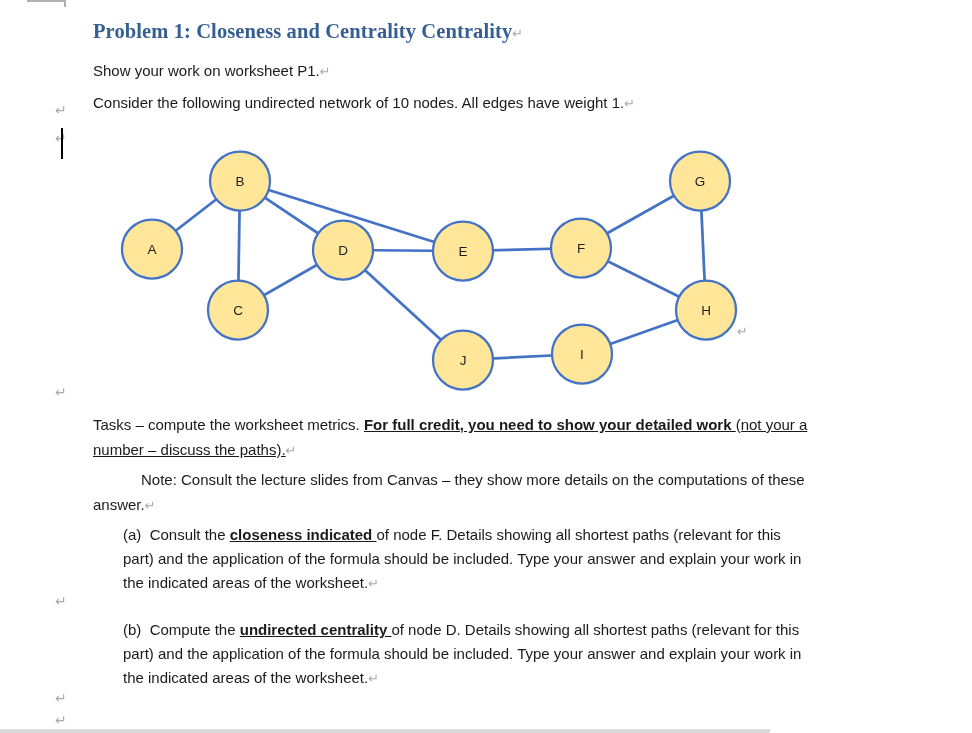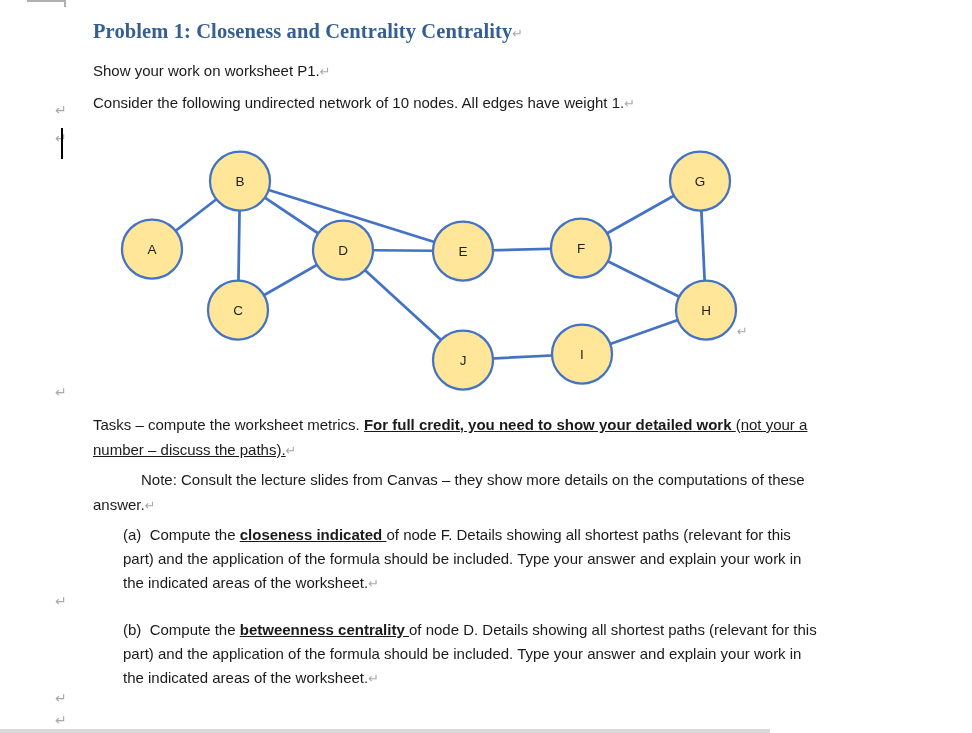--- a/index.html
+++ b/index.html
@@ -96,21 +96,21 @@
   </svg>
 
 <div class="abs mark" style="left:737px;top:324px;">↵</div>
 
 <div class="abs body-line" style="left:93px;top:411px;"><span>Tasks – compute the worksheet metrics. </span><span class="bu">For full credit, you need to show your detailed work </span><span class="u">(not your a</span></div>
 <div class="abs body-line" style="left:93px;top:436px;"><span class="u">number – discuss the paths).</span><span class="mark">↵</span></div>
 
 <div class="abs body-line" style="left:93px;top:466px;margin-left:48px;"><span>Note: Consult the lecture slides from Canvas – they show more details on the computations of these</span></div>
 <div class="abs body-line" style="left:93px;top:491px;"><span>answer.</span><span class="mark">↵</span></div>
 
-<div class="abs body-line" style="left:123px;top:521px;"><span>(a)  Compute the </span><span class="bu">closeness indicated </span><span>of node F. Details showing all shortest paths (relevant for this</span></div>
+<div class="abs body-line" style="left:123px;top:521px;"><span>(a)  Consult the </span><span class="bu">closeness indicated </span><span>of node F. Details showing all shortest paths (relevant for this</span></div>
 <div class="abs body-line" style="left:123px;top:545px;"><span>part) and the application of the formula should be included. Type your answer and explain your work in</span></div>
 <div class="abs body-line" style="left:123px;top:569px;"><span>the indicated areas of the worksheet.</span><span class="mark">↵</span></div>
 
-<div class="abs body-line" style="left:123px;top:616px;"><span>(b)  Compute the </span><span class="bu">betweenness centrality </span><span>of node D. Details showing all shortest paths (relevant for this</span></div>
+<div class="abs body-line" style="left:123px;top:616px;"><span>(b)  Compute the </span><span class="bu">undirected centrality </span><span>of node D. Details showing all shortest paths (relevant for this</span></div>
 <div class="abs body-line" style="left:123px;top:640px;"><span>part) and the application of the formula should be included. Type your answer and explain your work in</span></div>
 <div class="abs body-line" style="left:123px;top:664px;"><span>the indicated areas of the worksheet.</span><span class="mark">↵</span></div>
 
 <div class="abs bottom-strip"></div>
 
 </body></html>

